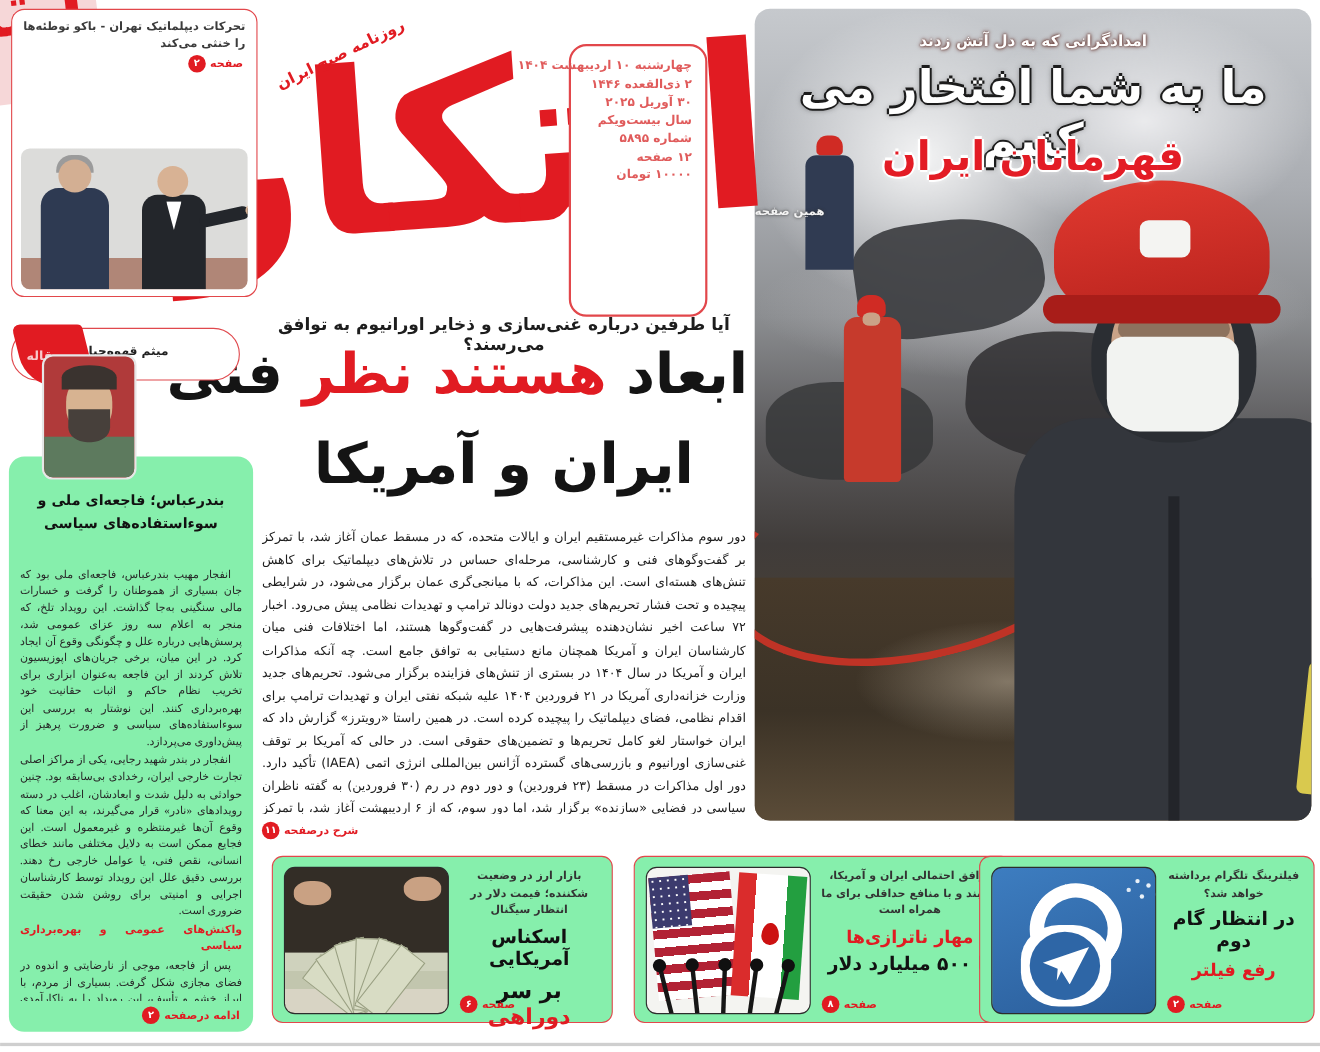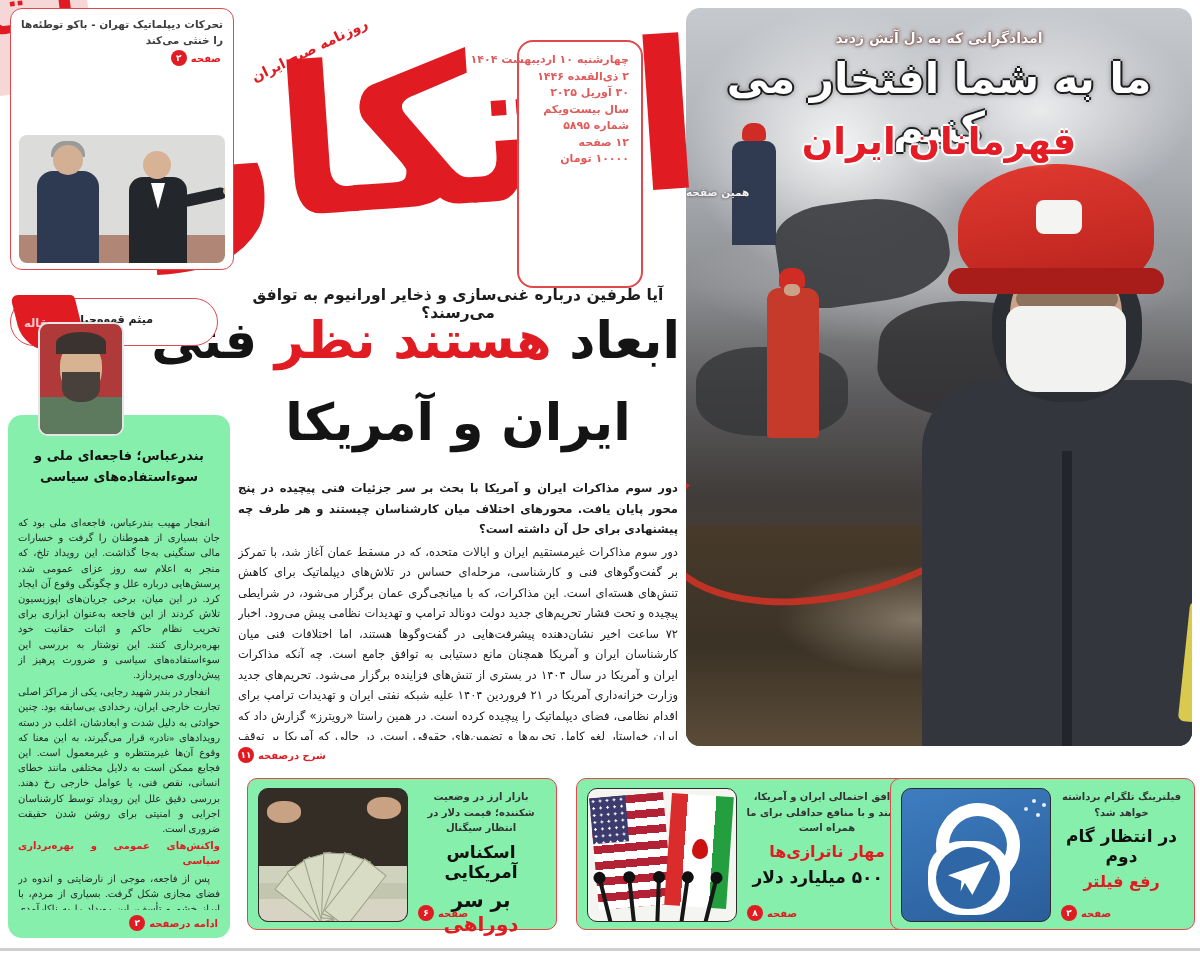--- a/index.html
+++ b/index.html
@@ -238,21 +238,20 @@
       <span class="pg-circ">۲</span>
     </div>
   </div>
 
   <div class="abs lead-kicker">آیا طرفین درباره غنی‌سازی و ذخایر اورانیوم به توافق می‌رسند؟</div>
   <div class="abs lead-h1">
     <span>ابعاد </span><span class="red">هستند نظر</span><span> فنی</span>
   </div>
   <div class="abs lead-h2">ایران و آمریکا</div>
   <div class="abs lead-body">
-    <p class="intro">دور سوم مذاکرات ایران و آمریکا با بحث بر سر جزئیات فنی پیچیده در پنج محور پایان یافت. محورهای اختلاف میان کارشناسان چیستند و هر طرف چه پیشنهادی برای حل آن داشته است؟</p>
     <p>دور سوم مذاکرات غیرمستقیم ایران و ایالات متحده، که در مسقط عمان آغاز شد، با تمرکز بر گفت‌وگوهای فنی و کارشناسی، مرحله‌ای حساس در تلاش‌های دیپلماتیک برای کاهش تنش‌های هسته‌ای است. این مذاکرات، که با میانجی‌گری عمان برگزار می‌شود، در شرایطی پیچیده و تحت فشار تحریم‌های جدید دولت دونالد ترامپ و تهدیدات نظامی پیش می‌رود. اخبار ۷۲ ساعت اخیر نشان‌دهنده پیشرفت‌هایی در گفت‌وگوها هستند، اما اختلافات فنی میان کارشناسان ایران و آمریکا همچنان مانع دستیابی به توافق جامع است. چه آنکه مذاکرات ایران و آمریکا در سال ۱۴۰۴ در بستری از تنش‌های فزاینده برگزار می‌شود. تحریم‌های جدید وزارت خزانه‌داری آمریکا در ۲۱ فروردین ۱۴۰۴ علیه شبکه نفتی ایران و تهدیدات ترامپ برای اقدام نظامی، فضای دیپلماتیک را پیچیده کرده است. در همین راستا «رویترز» گزارش داد که ایران خواستار لغو کامل تحریم‌ها و تضمین‌های حقوقی است. در حالی که آمریکا بر توقف غنی‌سازی اورانیوم و بازرسی‌های گسترده آژانس بین‌المللی انرژی اتمی (IAEA) تأکید دارد. دور اول مذاکرات در مسقط (۲۳ فروردین) و دور دوم در رم (۳۰ فروردین) به گفته ناظران سیاسی در فضایی «سازنده» برگزار شد، اما دور سوم، که از ۶ اردیبهشت آغاز شد، با تمرکز بر مسائل فنی، اهمیت ویژه‌ای داشت.</p>
   </div>
   <div class="abs lead-footer">
     <span class="pg-label">شرح درصفحه</span>
     <span class="pg-circ">۱۱</span>
   </div>
 
   <div class="abs bb" style="left:247px;width:310px;">
     <div class="bb-img money">
       <div class="stack1"></div>

